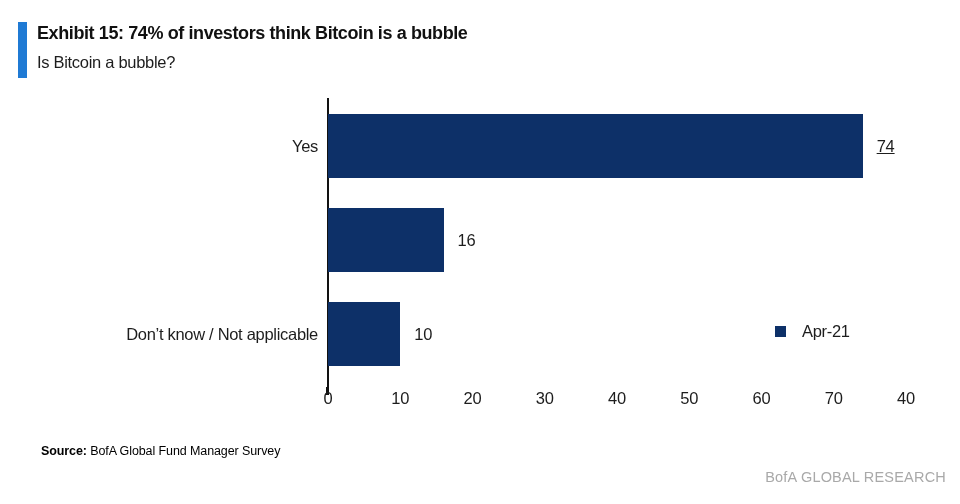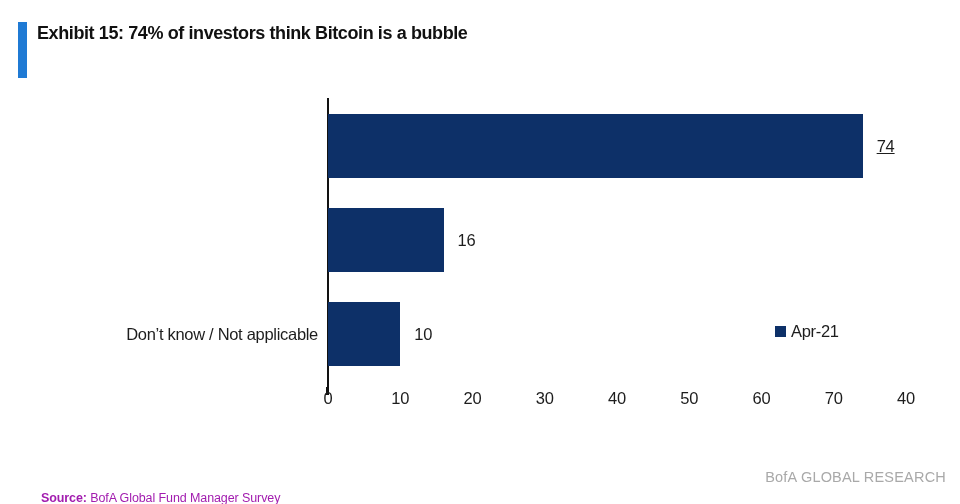--- a/index.html
+++ b/index.html
@@ -130,44 +130,43 @@
     white-space: nowrap;
   }
 
   
   #legend {
     position: absolute;
     left: 775px;
     top: 322px;
     display: flex;
     align-items: center;
-    gap: 5px;
+    gap: 16px;
   }
   #legend-swatch {
     width: 11px;
     height: 11px;
     background: #0d3068;
   }
   #legend-label {
     font-size: 16.5px;
     letter-spacing: -0.3px;
     color: #1d1d1d;
     white-space: nowrap;
   }
 
   
   #source {
     position: absolute;
     left: 41px;
     top: 444px;
     font-size: 12.5px;
     letter-spacing: -0.1px;
-    color: #a21caf;
-    white-space: nowrap;
-    margin-top: 47px;
+    color: #000000;
+    white-space: nowrap;
   }
   #source-key {
     font-weight: bold;
   }
   #source-value {
     font-weight: normal;
   }
   #watermark {
     position: absolute;
     right: 14px;
@@ -177,29 +176,33 @@
     color: #a9a9a9;
     white-space: nowrap;
   }
 </style>
 </head>
 <body>
 
 <div id="header">
   <div id="accent-bar" style="background: rgb(31, 122, 212);"></div>
   <div id="title">Exhibit 15: 74% of investors think Bitcoin is a bubble</div>
+  <div id="subtitle">Is Bitcoin a bubble?</div>
 </div>
 
 <div id="plot">
   <div id="y-axis-line"></div>
 
   <div class="bar" id="bar-0" style="width: 534.65px; background: rgb(13, 48, 104);"></div>
   <div class="bar" id="bar-1" style="width: 115.6px; background: rgb(13, 48, 104);"></div>
   <div class="bar" id="bar-2" style="width: 72.25px; background: rgb(13, 48, 104);"></div>
 
+  <div class="cat-wrap" id="cat-0">
+    <span>Yes</span>
+  </div>
   <div class="cat-wrap" id="cat-2">
     <span>Don’t know / Not applicable</span>
   </div>
 
   <div class="val-label" id="val-0" style="left: 876.65px;">74</div>
   <div class="val-label" id="val-1" style="left: 457.6px;">16</div>
   <div class="val-label" id="val-2" style="left: 414.25px;">10</div>
 
   <div id="x-tick-stub"></div>
   <div id="x-axis-ticks">

